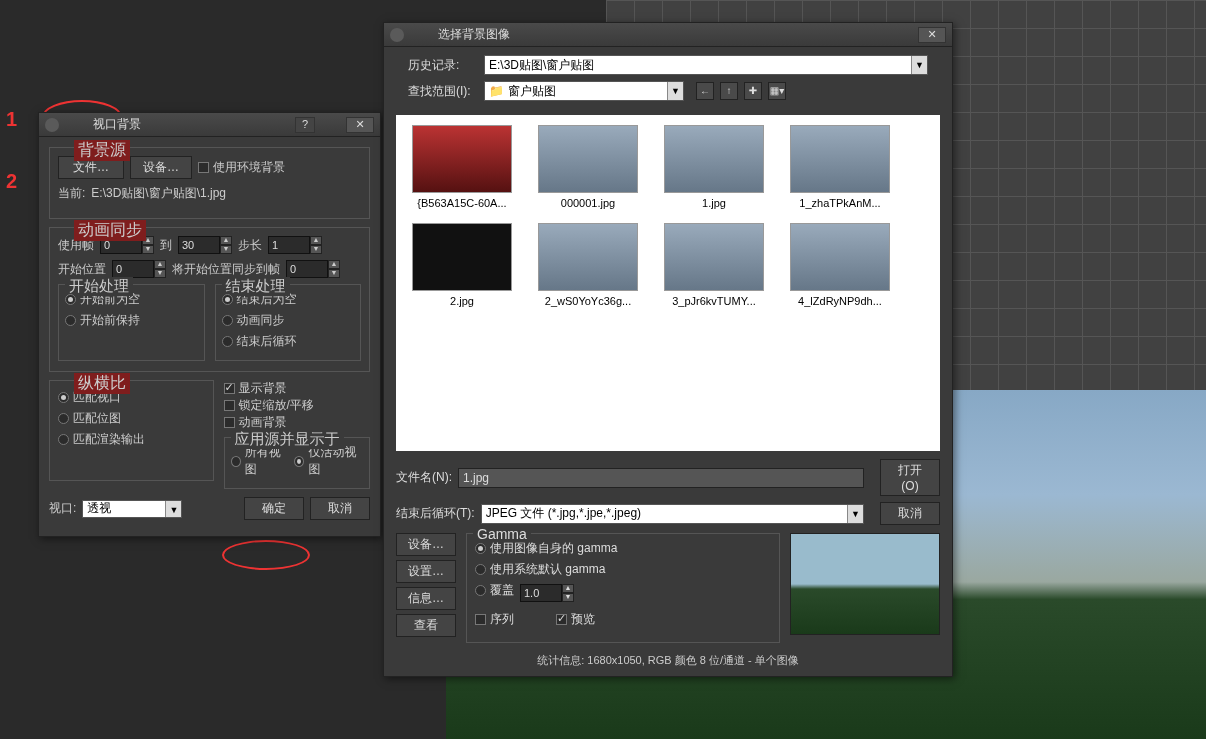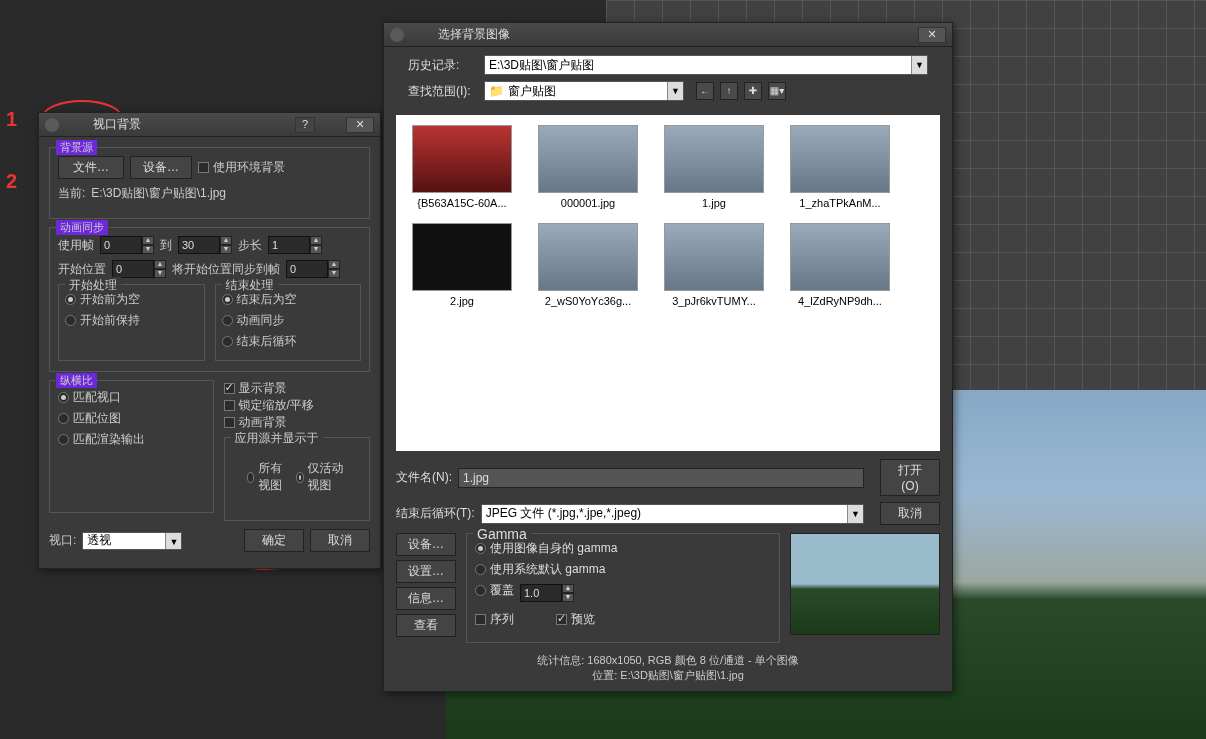--- a/index.html
+++ b/index.html
@@ -17,35 +17,35 @@
 .titlebar { height: 24px; background: linear-gradient(#4a4a4a, #3a3a3a); display: flex; align-items: center; padding: 0 6px; color: #ddd; font-size: 12px; border-bottom: 1px solid #222; gap: 28px; }
 .titlebar .ico { width: 14px; height: 14px; border-radius: 50%; background: #5a5a5a; margin-right: 6px; display: inline-block; }
 .titlebar .sp { flex: 1; }
 .titlebar .close { width: 28px; height: 16px; background: #555; border: 1px solid #333; text-align: center; line-height: 12px; font-size: 11px; cursor: pointer; }
 .titlebar .help { width: 20px; height: 16px; background: #444; border: 1px solid #333; text-align: center; line-height: 12px; font-size: 11px; margin-right: 3px; cursor: pointer; }
 
 
 #vbg { left: 38px; top: 112px; width: 343px; }
 .body { padding: 10px 10px; color: #ccc; font-size: 12px; }
 .group { border: 1px solid #555; margin-bottom: 8px; padding: 8px 8px 10px 8px; position: relative; }
-.group > .legend { position: absolute; top: -8px; left: 6px; background: #6d28d9; padding: 0 4px; font-size: 11px; color: #ccc; }
+.group > .legend { position: absolute; top: -8px; left: 24px; background: #7f1d1d; padding: 0 4px; font-size: 16px; color: #ccc; }
 .btn { background: #444; border: 1px solid #222; color: #ddd; font-size: 12px; padding: 2px 10px; cursor: pointer; }
 .row { display: flex; align-items: center; gap: 6px; margin-bottom: 6px; }
 .spinner { display: inline-flex; }
 .spinner input { width: 42px; height: 18px; background: #2b2b2b; border: 1px solid #111; color: #ddd; font-size: 11px; padding: 0 3px; }
 .spinner .arrows { width: 12px; display: flex; flex-direction: column; }
 .spinner .arrows div { height: 9px; background: #555; border: 1px solid #222; font-size: 7px; line-height: 6px; text-align: center; cursor: pointer; }
 .radio { display: inline-flex; align-items: center; gap: 4px; margin-bottom: 4px; }
 .radio .dot { width: 11px; height: 11px; border-radius: 50%; border: 1px solid #777; background: #2b2b2b; position: relative; }
 .radio.on .dot::after { content: ""; position: absolute; inset: 2px; border-radius: 50%; background: #ccc; }
 .check { display: inline-flex; align-items: center; gap: 4px; }
 .check .box { width: 11px; height: 11px; border: 1px solid #777; background: #2b2b2b; position: relative; }
 .check.on .box::after { content: "✓"; position: absolute; top: -3px; left: 0; color: #ddd; font-size: 11px; }
 .subgroup { border: 1px solid #555; padding: 6px; flex: 1; position: relative; }
-.subgroup .legend { position: absolute; top: -8px; left: 6px; background: #3a3a3a; padding: 0 4px; font-size: 12px; }
+.subgroup .legend { position: absolute; top: -8px; left: 6px; background: #3a3a3a; padding: 0 4px; font-size: 15px; }
 .twocol { display: flex; gap: 10px; }
 
 
 #fch { left: 383px; top: 22px; width: 570px; }
 .fch-top { padding: 8px 24px; color: #ddd; font-size: 12px; }
 .fch-top .row { margin-bottom: 6px; }
 .fch-top label { width: 70px; display: inline-block; }
 .combo-wide { flex: 1; background: #fff; border: 1px solid #555; height: 20px; display: flex; align-items: center; padding: 0 4px; font-size: 12px; color: #000; position: relative; }
 .combo-wide .arrow { position: absolute; right: 0; top: 0; width: 16px; height: 100%; background: #ddd; border-left: 1px solid #888; text-align: center; font-size: 9px; line-height: 18px; }
 .toolbar-icons { display: flex; gap: 6px; margin-left: 6px; }
@@ -213,21 +213,21 @@
         <div class="check">
             <span class="box"></span>
             <span>锁定缩放/平移</span>
           </div><br>
         <div class="check">
             <span class="box"></span>
             <span>动画背景</span>
           </div>
         <div class="subgroup" style="margin-top:6px">
           <span class="legend">应用源并显示于</span>
-          <div class="row" style="margin:16px">
+          <div class="row" style="margin:0">
             <span class="radio">
                 <span class="dot"></span>
                 <span>所有视图</span>
               </span>
             <span class="radio on">
                 <span class="dot"></span>
                 <span>仅活动视图</span>
               </span>
           </div>
         </div>
@@ -366,16 +366,15 @@
           <span class="check on">
               <span class="box"></span>
               <span>预览</span>
             </span>
         </div>
       </div>
       <div class="preview"></div>
     </div>
     <div class="stats">
       <div>统计信息: 1680x1050, RGB 颜色 8 位/通道 - 单个图像</div>
-      <div>位置: E:\3D贴图\窗户贴图\1.jpg</div>
     </div>
   </div>
 </div>
 
 </body></html>

